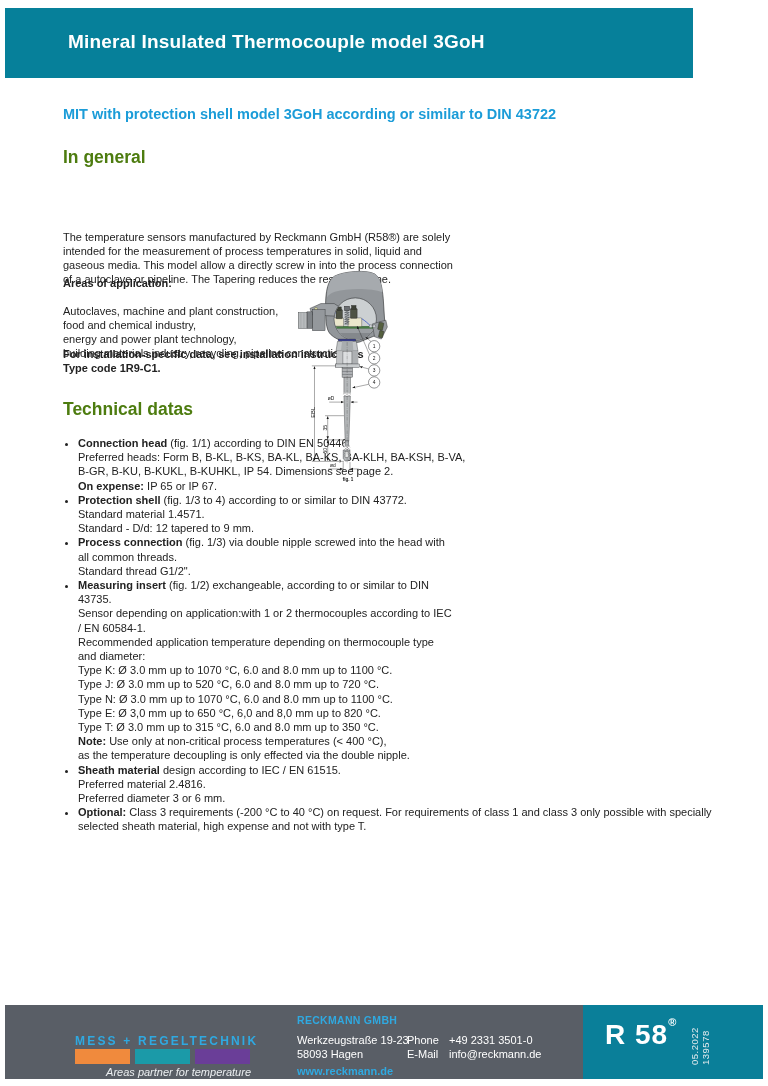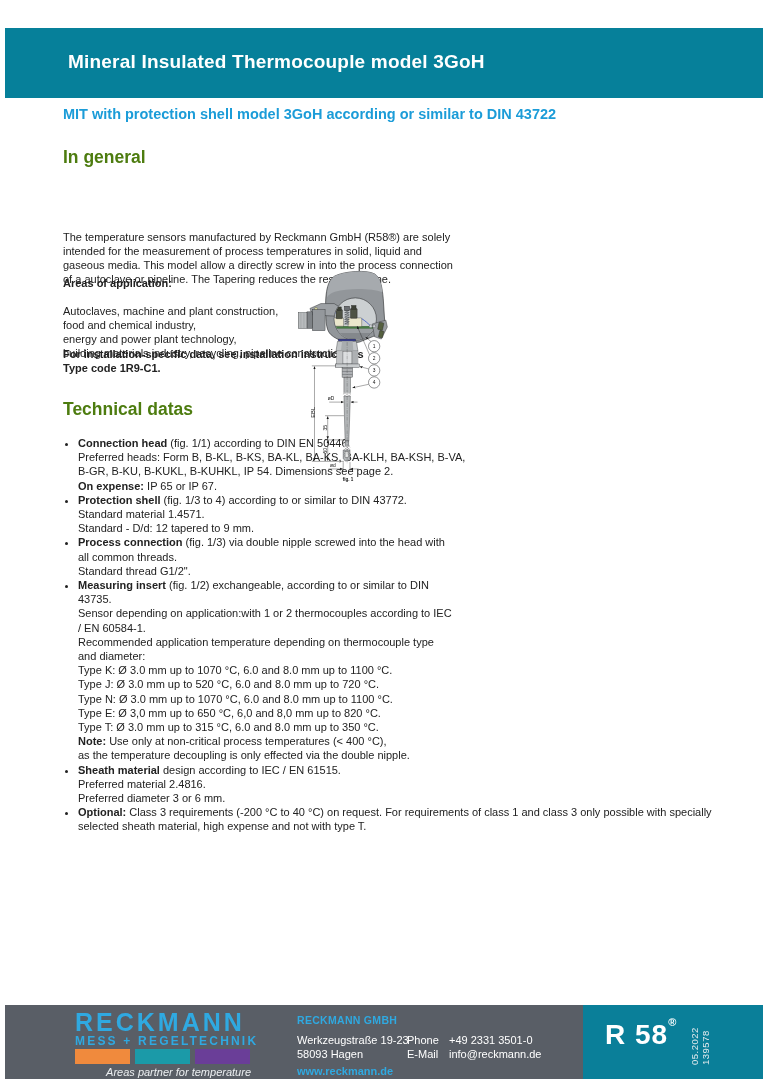--- a/index.html
+++ b/index.html
@@ -2,22 +2,22 @@
 <html style="--header-teal: #06809a; --accent-blue: #1b9cd8; --footer-gray: #595e66; --footer-teal: #0a7f99; --logo-cyan: #2fa9e1; --bar-orange: #f08a3d; --bar-teal: #1b9aa8; --bar-purple: #6a3e98;"><head>
 <meta charset="utf-8">
 <style>
   html,body { margin:0; padding:0; background:#fff; }
   .page {
     position:relative; width:768px; height:1086px; background:#fff;
     font-family:"Liberation Sans","DejaVu Sans",sans-serif; color:#1d1d1f;
     overflow:hidden;
   }
   
-  .header-band { position:absolute; left:5px; top:8px; width:758px; height:70px;
-    background:var(--header-teal,#06809a);margin-top:20px; }
+  .header-band { position:absolute; left:5px; top:8px; width:688px; height:70px;
+    background:var(--header-teal,#06809a); }
   .header-title { position:absolute; left:63px; top:23px; font-size:19px; font-weight:bold;
     color:#ffffff; letter-spacing:.2px; }
   .subtitle { position:absolute; left:63px; top:106px; font-size:14.5px; font-weight:bold;
     color:var(--accent-blue,#1b9cd8); }
   .h-section { position:absolute; font-size:17.5px; font-weight:bold; color:#4d7c0f; }
   #h-general { left:63px; top:147px; }
   #h-technical { left:63px; top:399px; }
   .body-text { font-size:11px; line-height:14px; white-space:pre-line; color:#222; }
   #para { position:absolute; left:63px; top:192px; width:430px;margin-top:38px; }
   #areas { position:absolute; left:63px; top:262px; }
@@ -246,21 +246,20 @@
         <text x="681" y="354" text-anchor="middle" font-size="13" fill="#111">1</text>
         <text x="681" y="386" text-anchor="middle" font-size="13" fill="#111">2</text>
         <text x="681" y="418" text-anchor="middle" font-size="13" fill="#111">3</text>
         <text x="681" y="450" text-anchor="middle" font-size="13" fill="#111">4</text>
       </g>
       </svg>
     </svg>
   </div>
 
   <div class="footer">
-    <div class="logo-name">RECKMANN</div>
     <div class="logo-sub">MESS + REGELTECHNIK</div>
     <div class="logo-bars">
       <div class="bar bar-orange"></div>
       <div class="bar bar-teal"></div>
       <div class="bar bar-purple"></div>
     </div>
     <div class="tagline">Areas partner for temperature</div>
 
     <div class="company">
       <div class="name">RECKMANN GMBH</div>

